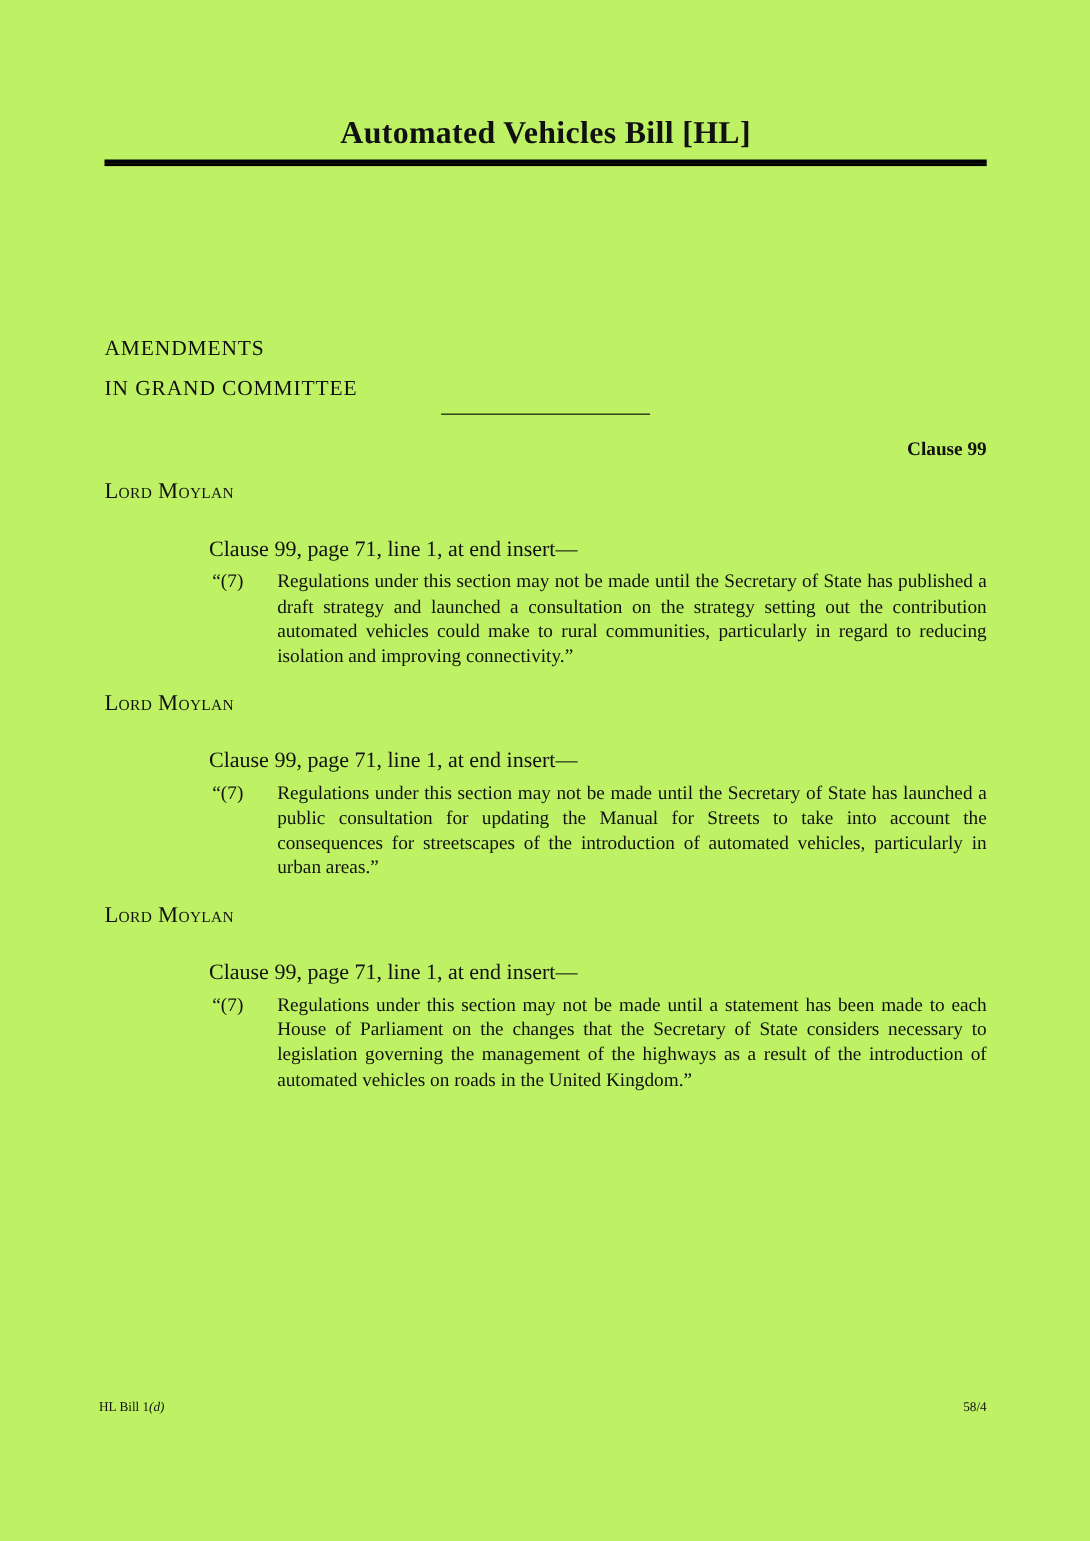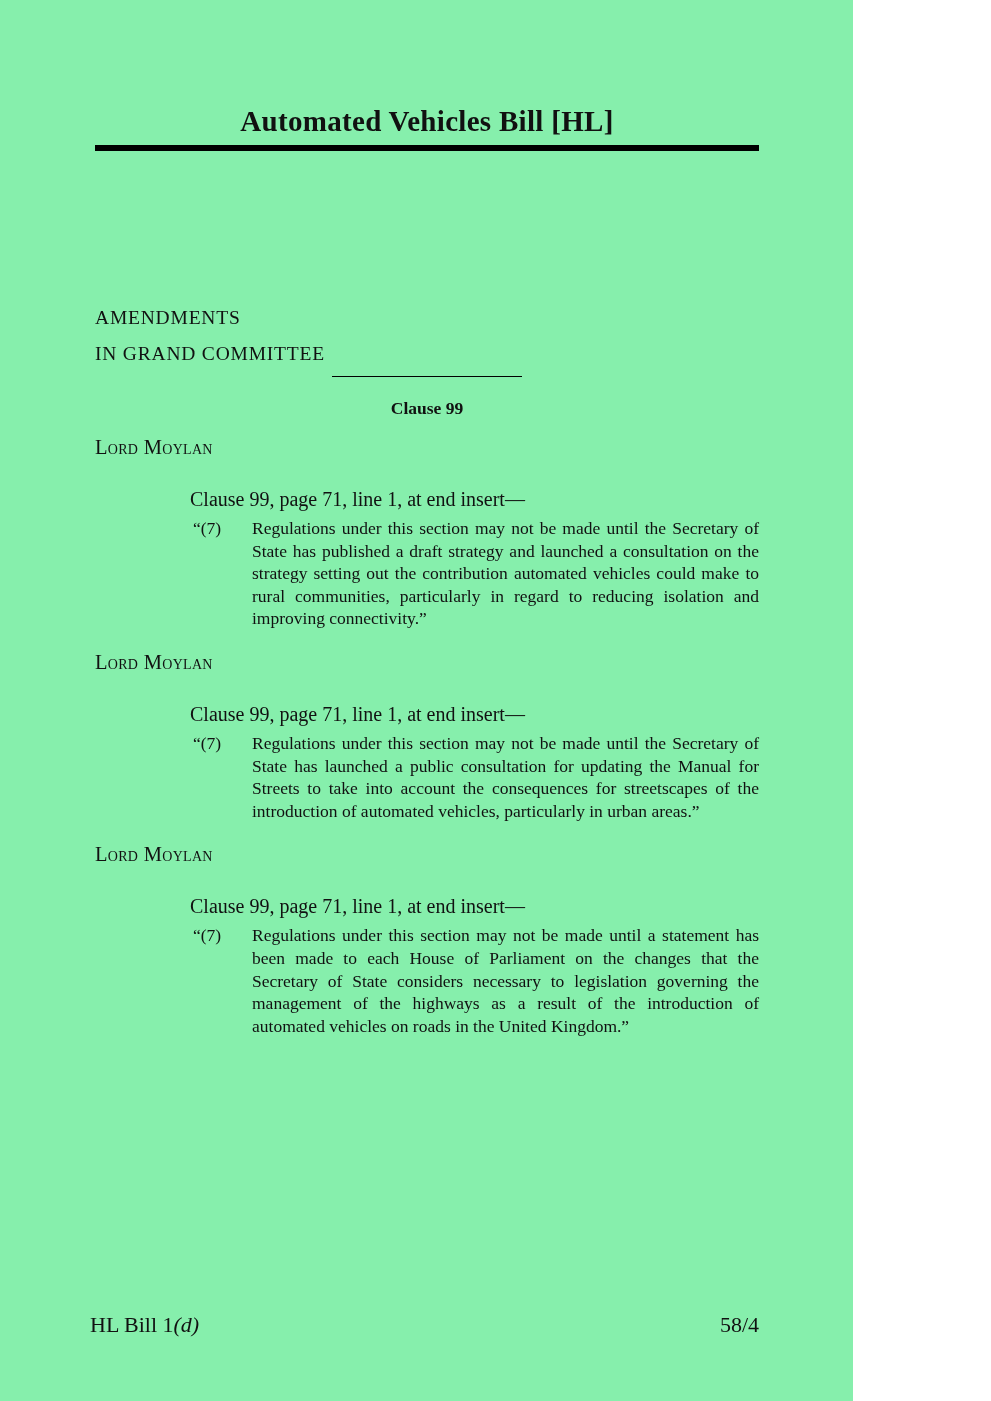--- a/index.html
+++ b/index.html
@@ -1,21 +1,21 @@
 <!DOCTYPE html>
 <html><head>
 <meta charset="utf-8">
 <style>
   * { margin: 0; padding: 0; box-sizing: border-box; }
   html, body { background: #ffffff; }
   .page {
     position: relative;
-    width: 853px;
+    width: 991px;
     height: 1401px;
-    background: #86efac;
+    background: #bef264;
     color: #111111;
     font-family: "Liberation Serif", "DejaVu Serif", serif;
     overflow: hidden;
   }
   .content { margin-left: 95px; margin-right: 94px; }
 
   
   .header { padding-top: 104px; text-align: center; }
   .doc-title {
     font-size: 29px;
@@ -38,21 +38,21 @@
     line-height: 36px;
   }
   .heading-underline {
     width: 190px;
     border-top: 1.6px solid #000;
     margin: 4px auto 0 auto;
   }
 
   .clause-heading {
     margin-top: 21px;
-    text-align: center;
+    text-align: right;
     font-size: 17.5px;
     font-weight: bold;
   }
 
   .sponsor {
     text-align: left;
     font-variant: small-caps;
     font-size: 20.5px;
     letter-spacing: 0.3px;
   }
@@ -79,22 +79,22 @@
     left: -59px;
     top: 0;
     text-align: left;
   }
 
   
   .footer {
     position: absolute;
     left: 90px;
     right: 94px;
-    top: 1312px;
-    font-size: 22px;
+    top: 1272px;
+    font-size: 12px;
     display: flex;
     justify-content: space-between;
   }
   .footer .italic { font-style: italic; }
 </style>
 </head>
 <body>
 
 <div class="page">
   <div class="content">

